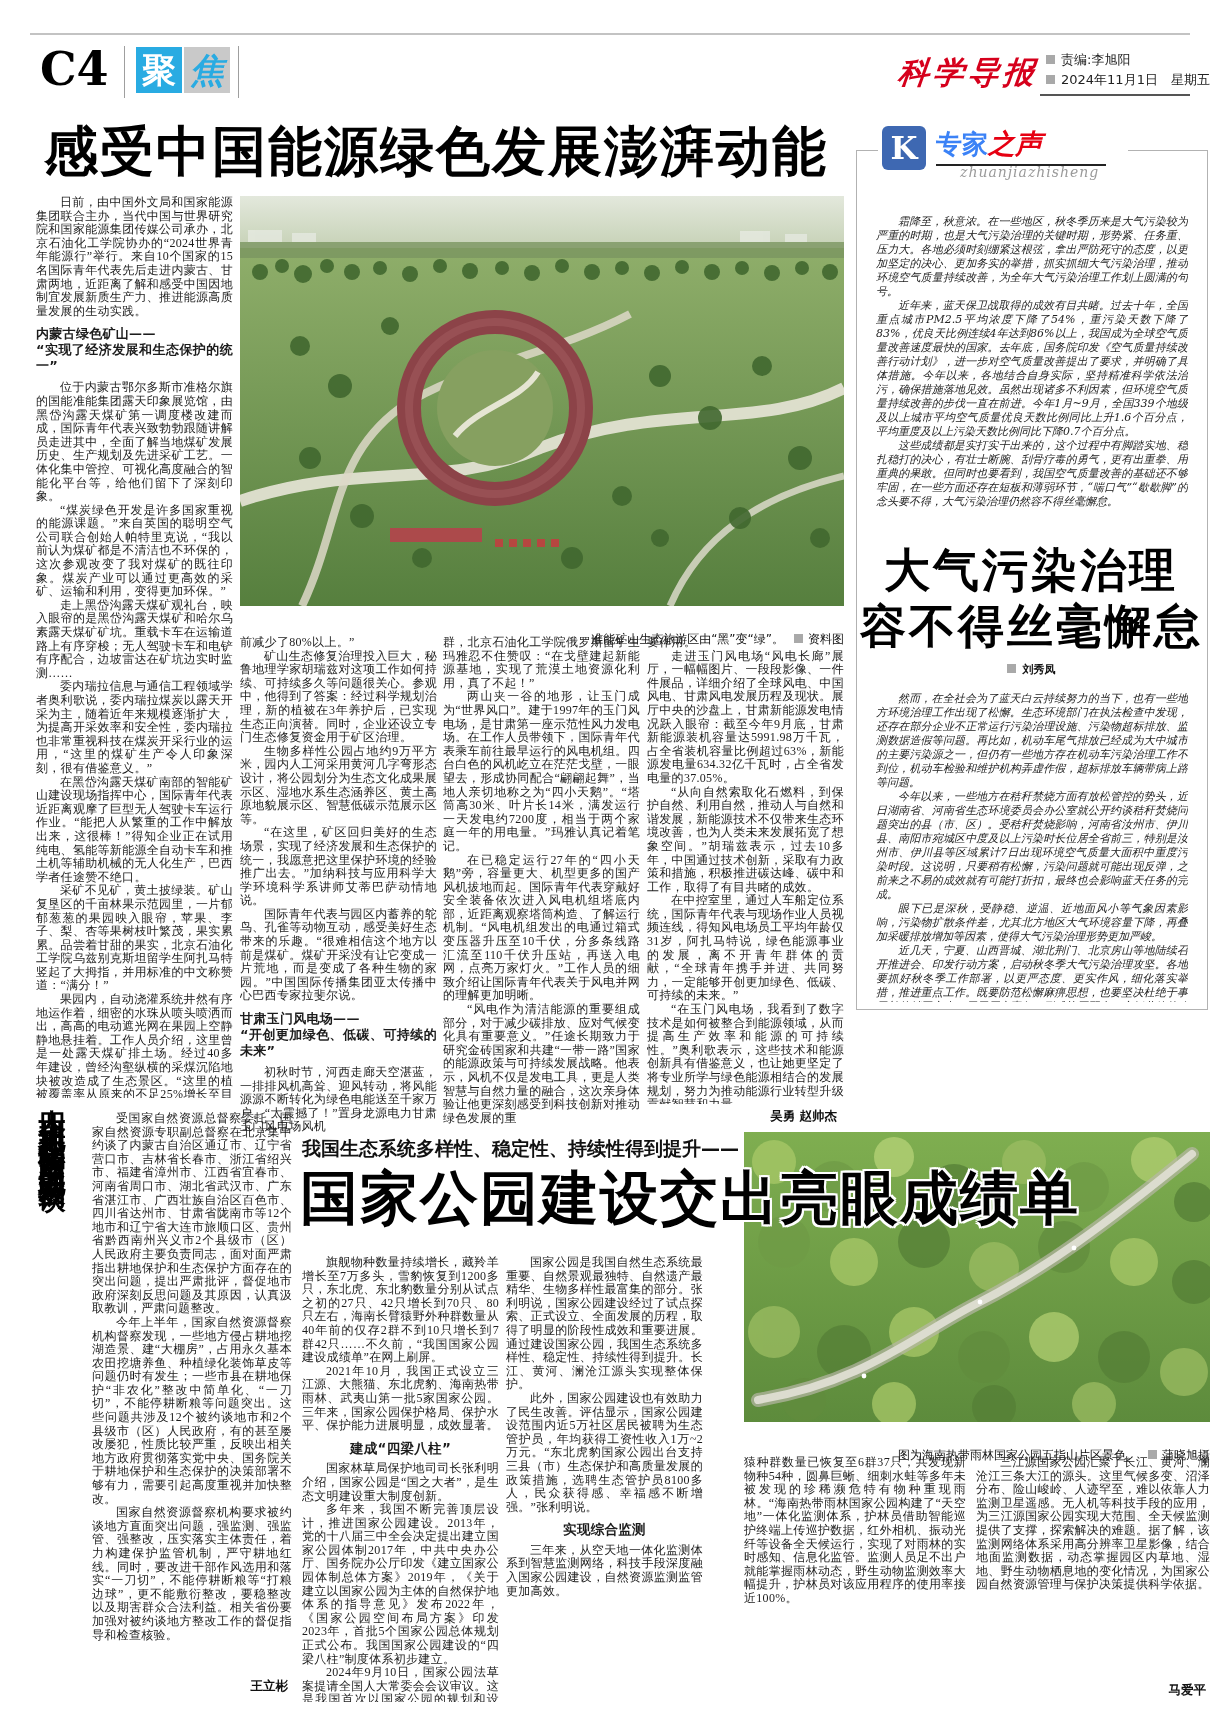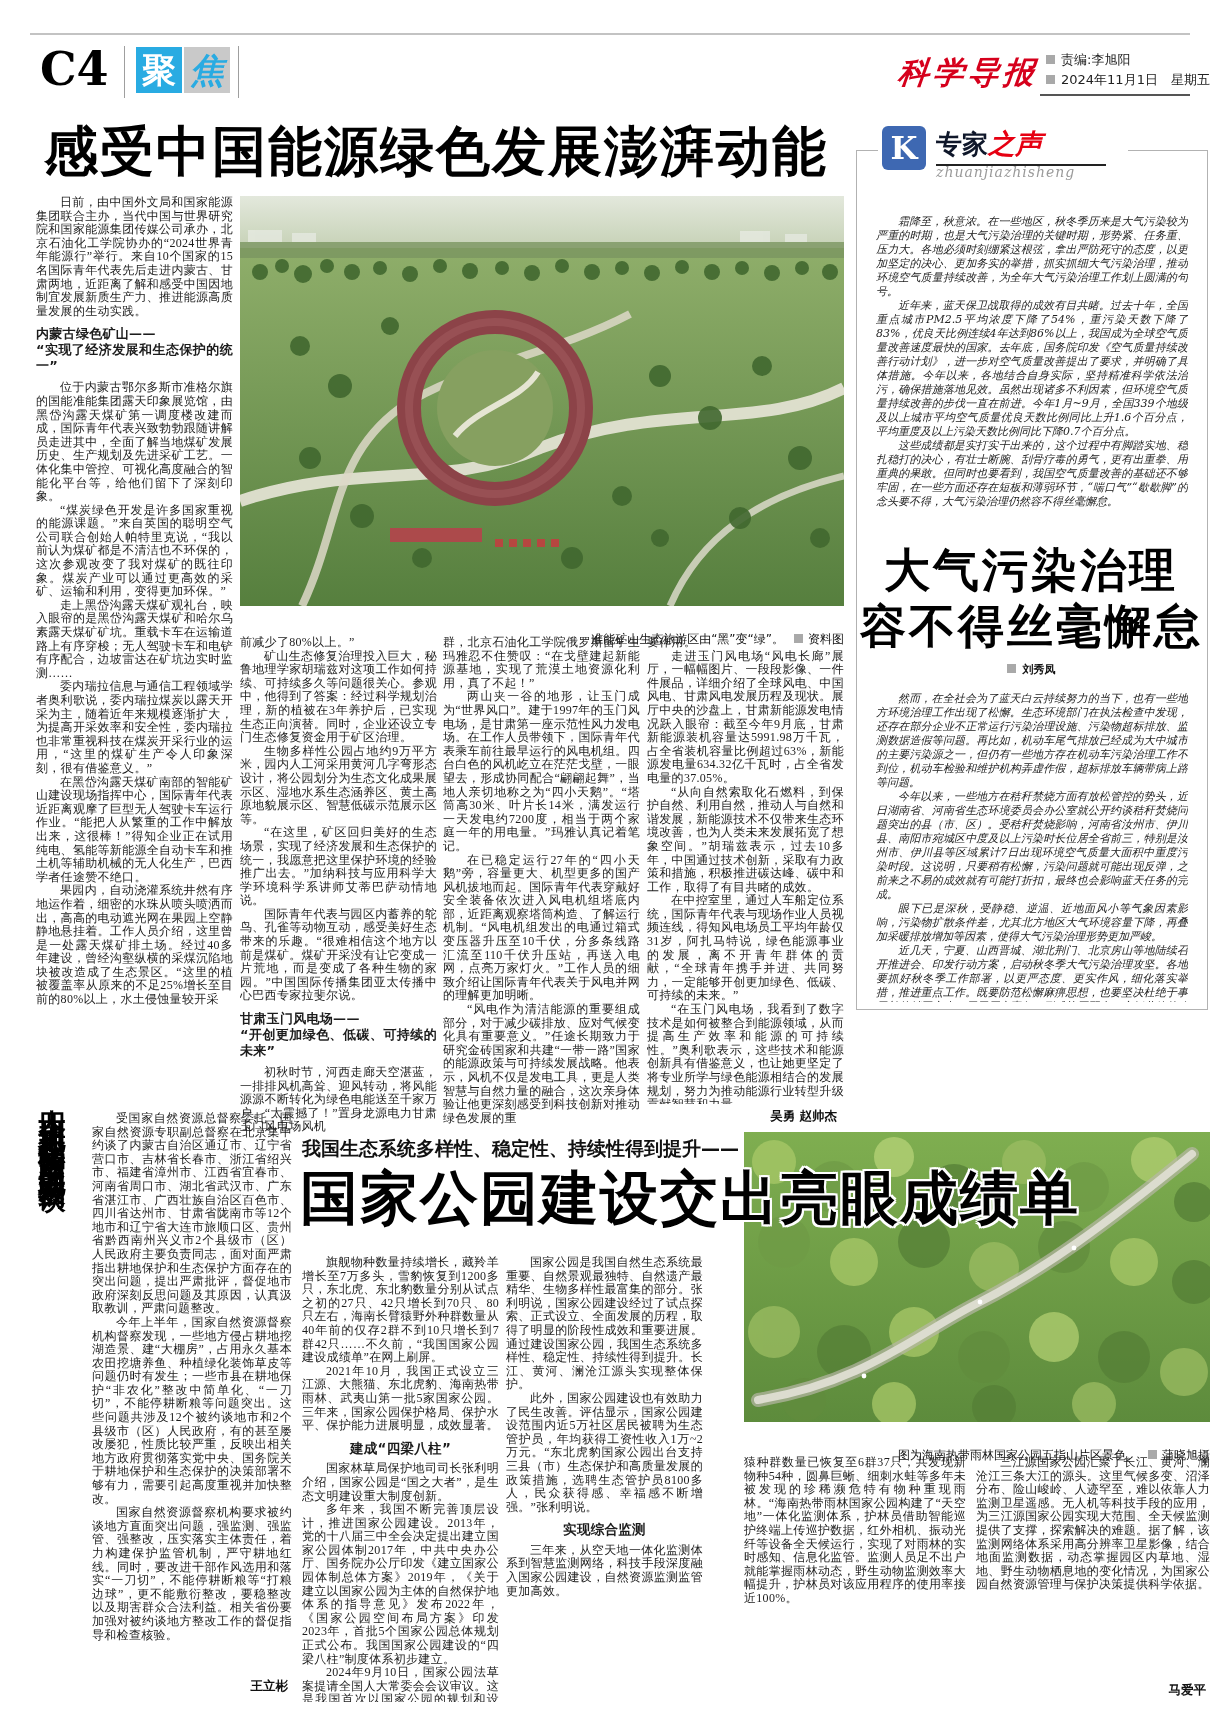--- a/index.html
+++ b/index.html
@@ -32,23 +32,23 @@
   .news-col .chd{font-family:"DejaVu Sans",sans-serif;font-weight:bold;font-size:13.5px;text-align:center;text-indent:0;margin:9px 0 7px;}
   .byline{font-family:"DejaVu Sans",sans-serif;font-weight:bold;font-size:12.5px;text-align:right;color:#111;}
 
   .caption{font-family:"DejaVu Sans",sans-serif;font-size:12px;text-align:right;color:#111;margin-top:19px;}
   .caption .sq{display:inline-block;width:9px;height:9px;background:#a9a9a9;margin:0 5px 0 10px;}
 
   
   .expert-frame{border:1px solid #b2b2b2;}
   .expert-logo{background:#fff;}
   .k-square{width:44px;height:44px;background:#3e68b2;border-radius:6px;color:#fff;text-align:center;font-family:"DejaVu Serif",serif;font-weight:bold;font-size:31px;line-height:44px;}
-  .expert-title-black{font-family:"DejaVu Sans",sans-serif;font-weight:900;font-size:26px;color:#0f172a;}
+  .expert-title-black{font-family:"DejaVu Sans",sans-serif;font-weight:900;font-size:26px;color:#3b82f6;}
   .expert-title-red{font-family:"DejaVu Serif",serif;font-style:italic;font-weight:bold;font-size:27px;color:#e60012;}
-  .expert-pinyin{font-style:italic;font-size:14px;color:#9a9a9a;letter-spacing:1px;font-family:"DejaVu Serif",serif;}
+  .expert-pinyin{font-style:italic;font-size:14px;color:#9a9a9a;letter-spacing:1px;font-family:"DejaVu Serif",serif;margin-left:24px;}
   .expert-col{font-style:italic;font-family:"DejaVu Serif",serif;font-size:11px;line-height:14px;text-align:justify;overflow:hidden;color:#222;}
   .expert-col p{margin:0;text-indent:2em;}
   .expert-headline{font-family:"DejaVu Sans",sans-serif;font-weight:900;font-size:46px;letter-spacing:3px;text-align:center;color:#000;white-space:nowrap;}
   .expert-byline{font-family:"DejaVu Sans",sans-serif;font-weight:bold;font-size:11px;text-align:center;color:#111;}
   .expert-byline .sq{display:inline-block;width:9px;height:9px;background:#a9a9a9;margin-right:7px;}
 </style>
 </head>
 <body>
 
 <div class="abs rule" style="left:30px;top:33px;width:1160px;height:2px;"></div>
@@ -68,20 +68,21 @@
 
 <div class="abs news-col" style="left:36px;top:196px;width:197px;height:902px;">
     <p>日前，由中国外文局和国家能源集团联合主办，当代中国与世界研究院和国家能源集团传媒公司承办，北京石油化工学院协办的“2024世界青年能源行”举行。来自10个国家的15名国际青年代表先后走进内蒙古、甘肃两地，近距离了解和感受中国因地制宜发展新质生产力、推进能源高质量发展的生动实践。</p>
     <div class="sub1">内蒙古绿色矿山——</div>
     <div class="sub2">“实现了经济发展和生态保护的统一”</div>
     <p>位于内蒙古鄂尔多斯市准格尔旗的国能准能集团露天印象展览馆，由黑岱沟露天煤矿第一调度楼改建而成，国际青年代表兴致勃勃跟随讲解员走进其中，全面了解当地煤矿发展历史、生产规划及先进采矿工艺。一体化集中管控、可视化高度融合的智能化平台等，给他们留下了深刻印象。</p>
     <p>“煤炭绿色开发是许多国家重视的能源课题。”来自英国的聪明空气公司联合创始人帕特里克说，“我以前认为煤矿都是不清洁也不环保的，这次参观改变了我对煤矿的既往印象。煤炭产业可以通过更高效的采矿、运输和利用，变得更加环保。”</p>
     <p>走上黑岱沟露天煤矿观礼台，映入眼帘的是黑岱沟露天煤矿和哈尔乌素露天煤矿矿坑。重载卡车在运输道路上有序穿梭；无人驾驶卡车和电铲有序配合，边坡雷达在矿坑边实时监测……</p>
     <p>委内瑞拉信息与通信工程领域学者奥利歌说，委内瑞拉煤炭以露天开采为主，随着近年来规模逐渐扩大，为提高开采效率和安全性，委内瑞拉也非常重视科技在煤炭开采行业的运用，“这里的煤矿生产令人印象深刻，很有借鉴意义。”</p>
     <p>在黑岱沟露天煤矿南部的智能矿山建设现场指挥中心，国际青年代表近距离观摩了巨型无人驾驶卡车运行作业。“能把人从繁重的工作中解放出来，这很棒！”得知企业正在试用纯电、氢能等新能源全自动卡车和推土机等辅助机械的无人化生产，巴西学者任途赞不绝口。</p>
+    <p>采矿不见矿，黄土披绿装。矿山复垦区的千亩林果示范园里，一片郁郁葱葱的果园映入眼帘，苹果、李子、梨、杏等果树枝叶繁茂，果实累累。品尝着甘甜的果实，北京石油化工学院乌兹别克斯坦留学生阿扎马特竖起了大拇指，并用标准的中文称赞道：“满分！”</p>
     <p>果园内，自动浇灌系统井然有序地运作着，细密的水珠从喷头喷洒而出，高高的电动遮光网在果园上空静静地悬挂着。工作人员介绍，这里曾是一处露天煤矿排土场。经过40多年建设，曾经沟壑纵横的采煤沉陷地块被改造成了生态景区。“这里的植被覆盖率从原来的不足25%增长至目前的80%以上，水土侵蚀量较开采</p>
   </div>
 
 <div class="abs" style="left:240px;top:196px;width:604px;height:410px;">
   <svg width="604" height="410" viewBox="0 0 604 410">
     <defs>
       <linearGradient id="sky" x1="0" y1="0" x2="0" y2="1">
           <stop offset="0" stop-color="#e3e8dc"></stop>
           <stop offset="1" stop-color="#bccaa9"></stop>
         </linearGradient>

